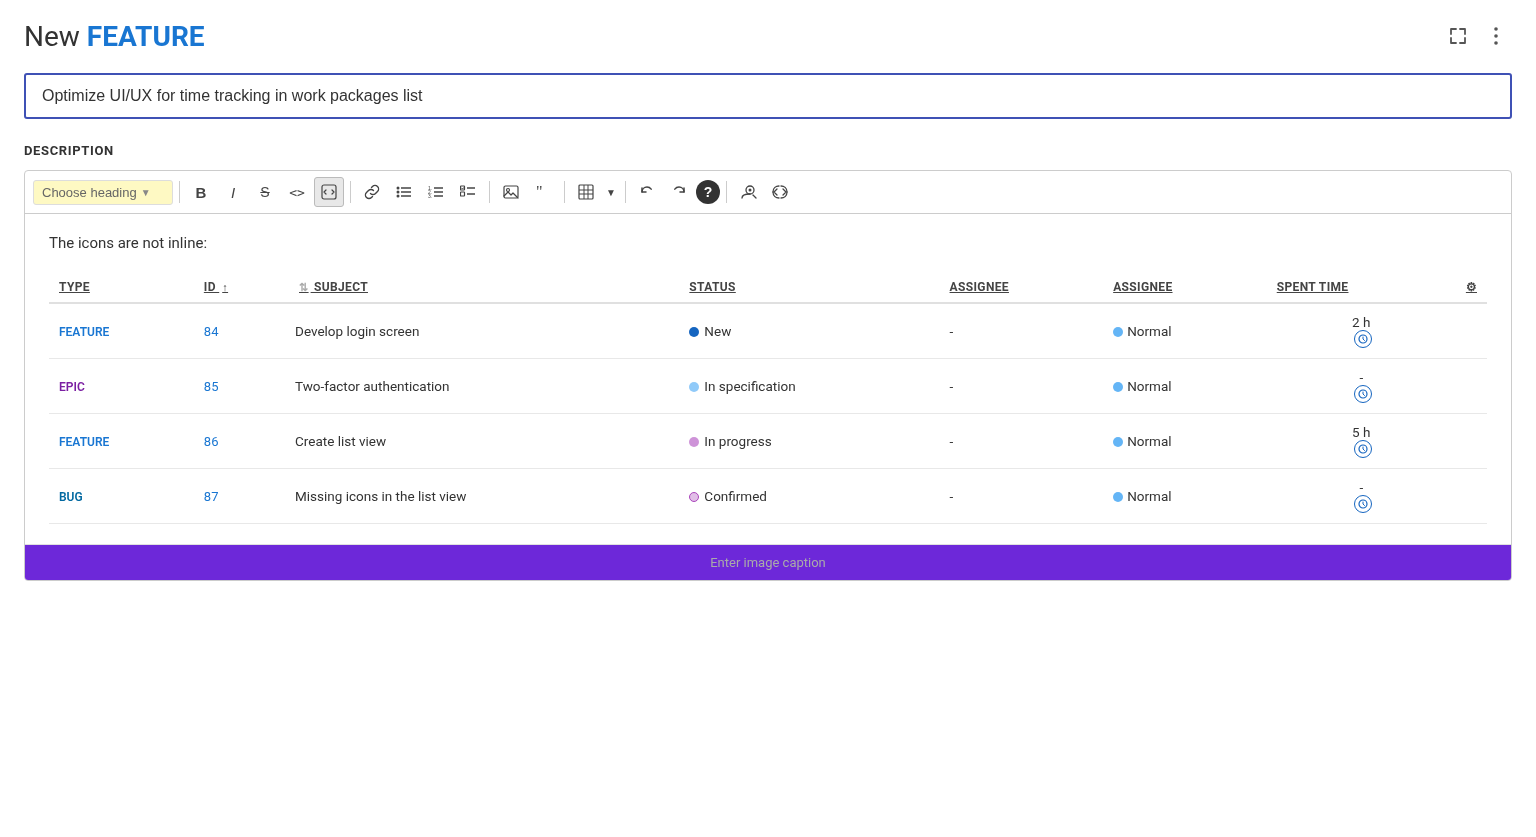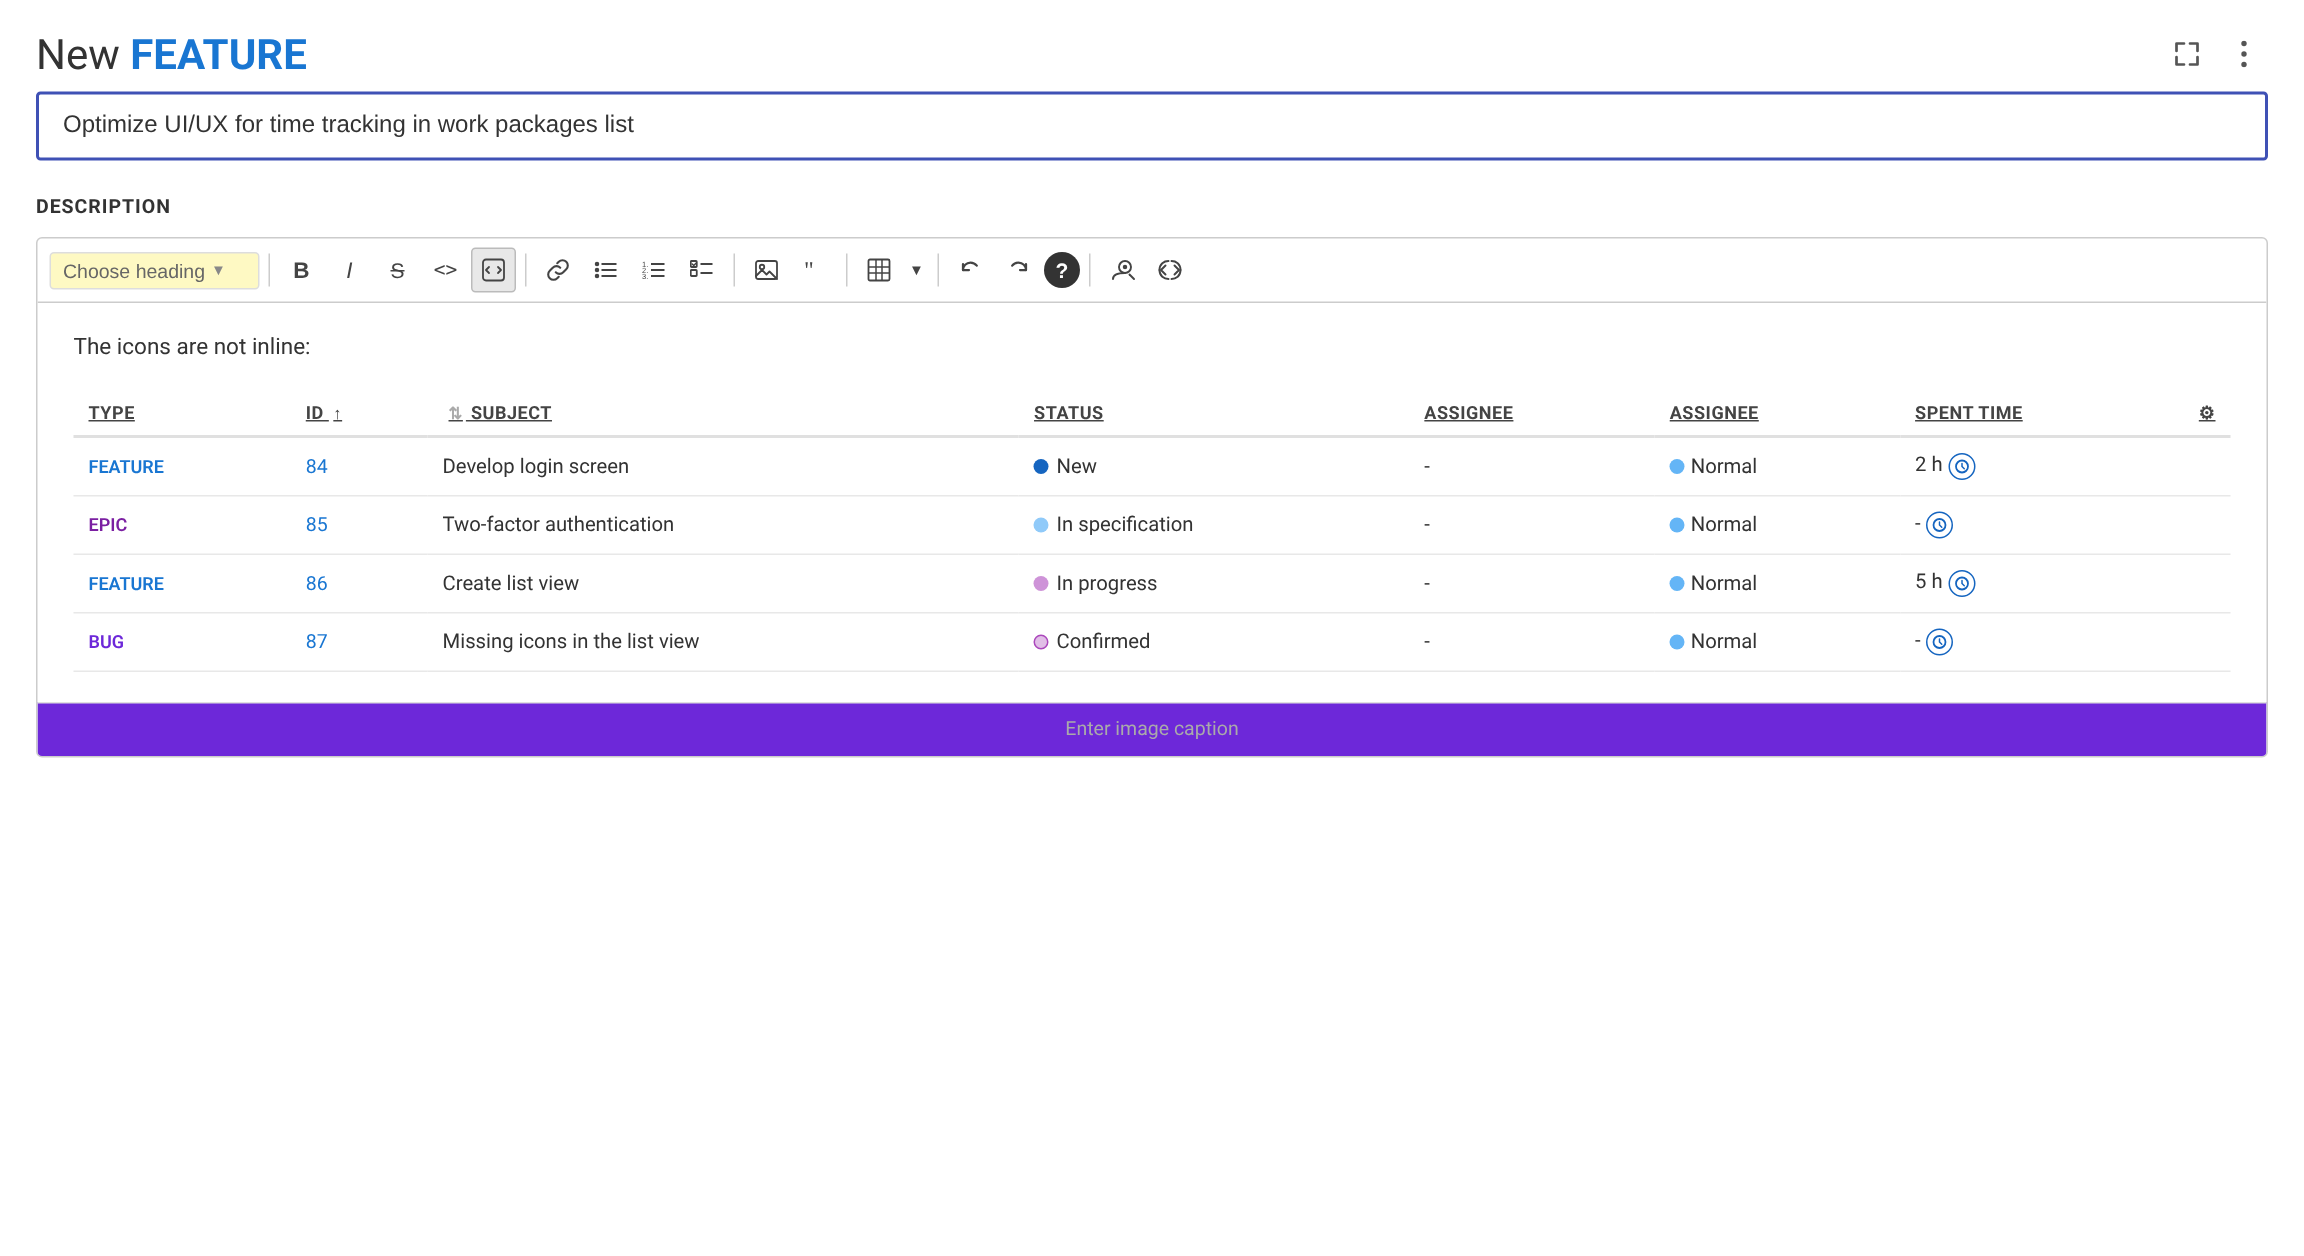--- a/index.html
+++ b/index.html
@@ -9,21 +9,21 @@
       color: #333;
       padding: 20px 24px;
       max-width: 1536px;
     }
 
     
     .page-header {
       display: flex;
       align-items: flex-start;
       justify-content: space-between;
-      margin-bottom: 8px;
+      margin-bottom: 20px;
     }
     .page-title {
       font-size: 28px;
       font-weight: 400;
       color: #333;
     }
     .page-title .feature-label {
       color: #1976d2;
       font-weight: 700;
     }
@@ -159,21 +159,21 @@
       font-size: 11px;
     }
     .wp-table td {
       padding: 10px 10px;
       border-bottom: 1px solid #e8e8e8;
       vertical-align: middle;
     }
 
     .type-feature { color: #1976d2; font-size: 12px; font-weight: 600; }
     .type-epic { color: #7b1fa2; font-size: 12px; font-weight: 600; }
-    .type-bug { color: #6d28d9; font-size: 12px; font-weight: 600; }
+    .type-bug { color: #0369a1; font-size: 12px; font-weight: 600; }
 
     .wp-id { color: #1976d2; font-size: 13px; }
 
     .status-dot {
       display: inline-block;
       width: 10px;
       height: 10px;
       border-radius: 50%;
       margin-right: 5px;
       vertical-align: middle;
@@ -202,21 +202,23 @@
       border-radius: 50%;
       border: 1.5px solid #1565c0;
       font-size: 9px;
       color: #1565c0;
       margin-left: 4px;
       cursor: pointer;
     }
 
     .spent-time-cell {
       display: flex;
+      align-items: center;
       white-space: nowrap;
+      flex-direction: column;
     }
 
     .gear-col {
       width: 30px;
       text-align: center;
       cursor: pointer;
       color: #555;
       font-size: 16px;
     }
 

